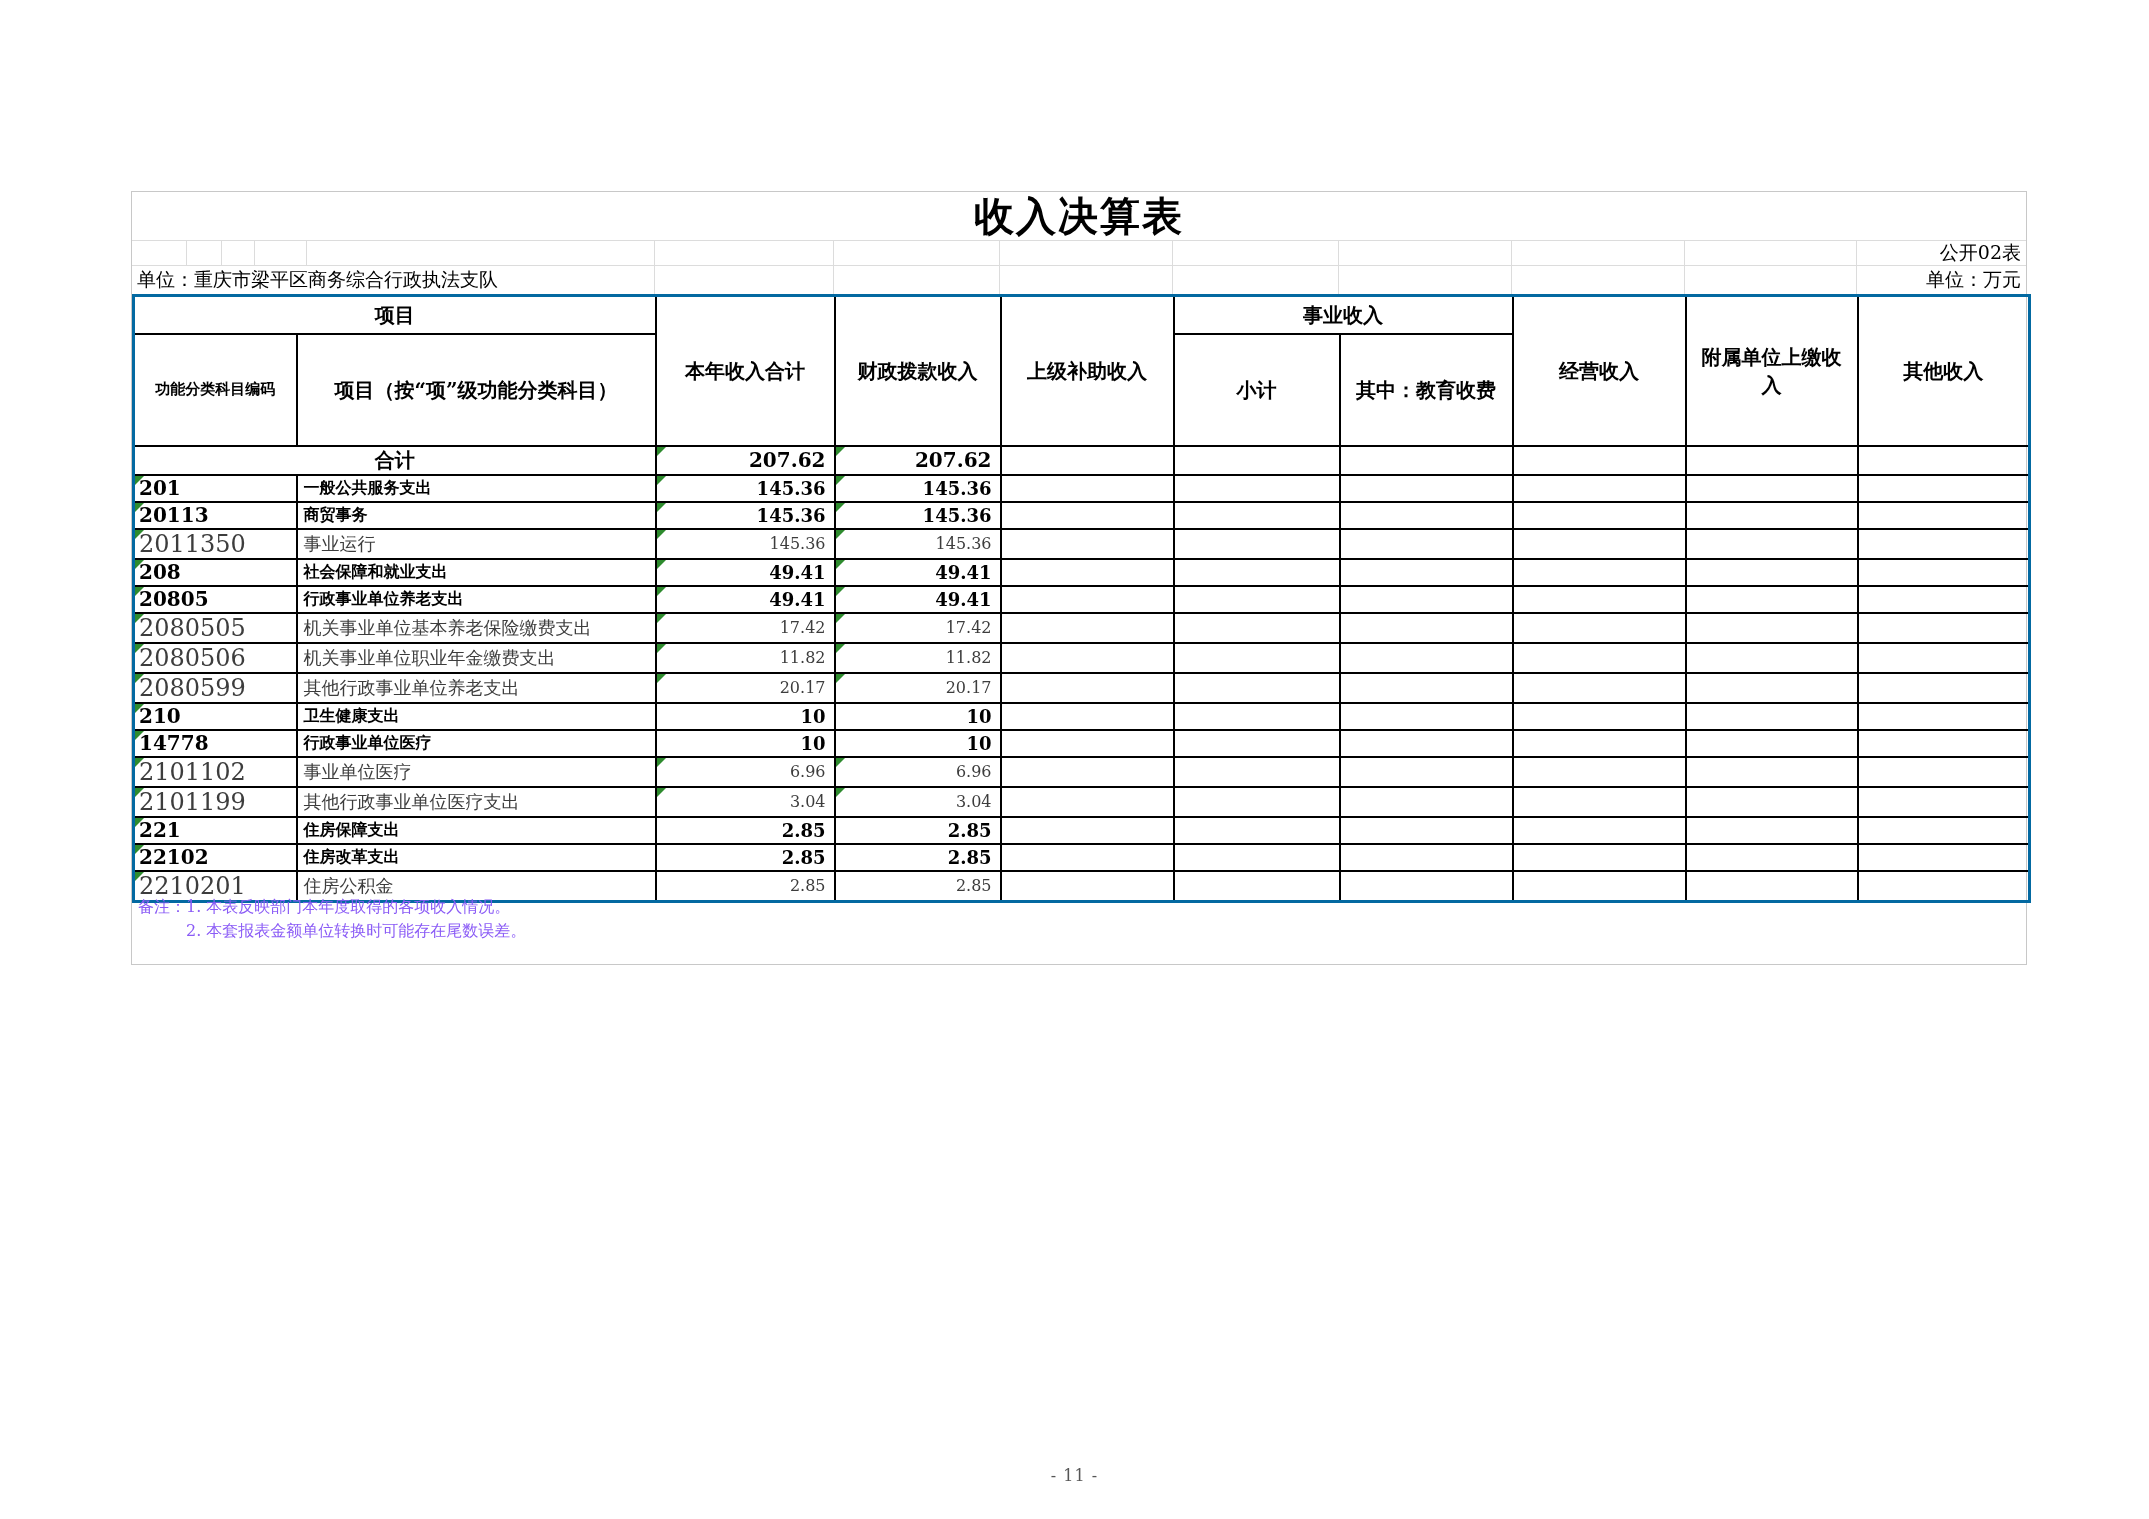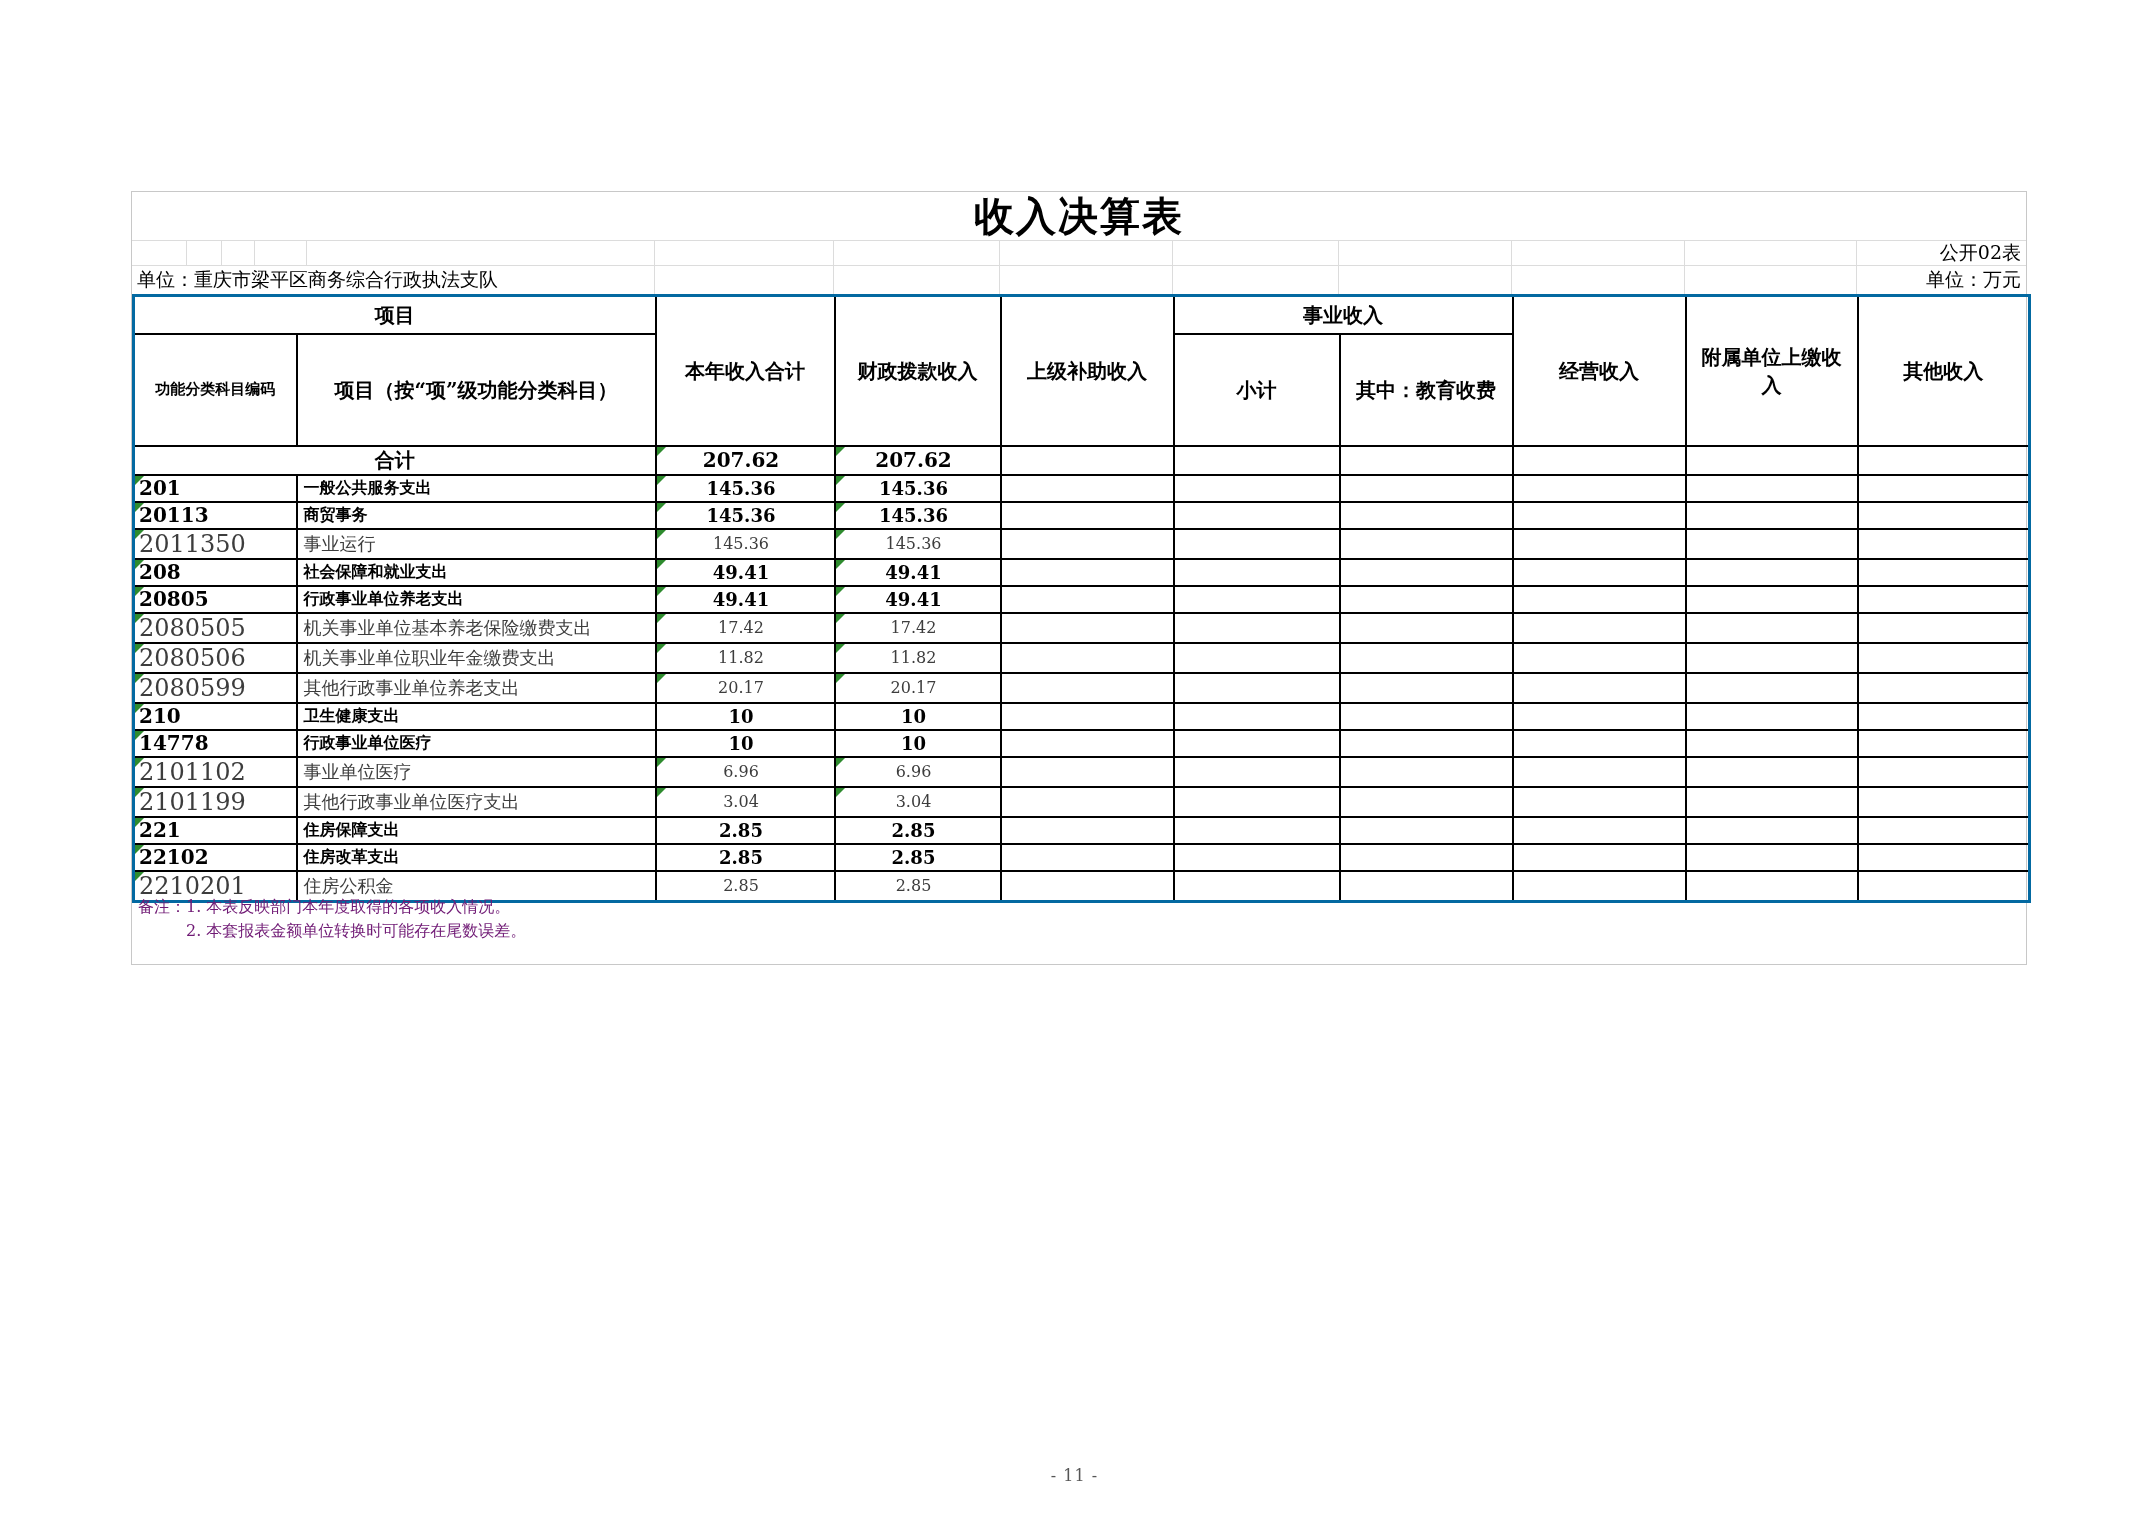--- a/index.html
+++ b/index.html
@@ -36,42 +36,42 @@
   th { font-weight:bold; }
   .h-main { font-size:20px; text-align:center; vertical-align:middle; padding:0 10px; line-height:1.4; }
   .h-code { font-size:15px; text-align:center; vertical-align:middle; }
   tr.hr1 { height:38px; }
   tr.hr2 { height:112px; }
   tr.data-row, tr.total-row { height:27px; }
 
   td.cell { position:relative; vertical-align:middle; }
   td.code-cell { padding-left:4px; text-align:left; }
   td.name-cell { padding-left:6px; text-align:left; }
-  td.num-cell  { padding-right:8px; text-align:center; }
+  td.num-cell  { padding-right:8px; text-align:right; }
 
   tr.total-row td.label-cell { text-align:center; font-weight:bold; font-size:20px; }
   tr.total-row td.num-cell   { font-weight:bold; font-size:20px; }
 
   tr.bold-row td.code-cell { font-weight:bold; font-size:20px; }
   tr.bold-row td.name-cell { font-weight:bold; font-size:16px; }
   tr.bold-row td.num-cell  { font-weight:bold; font-size:18px; }
 
   tr.leaf-row td { color:#3d3d3d; }
   tr.leaf-row td.code-cell { font-size:24px; }
   tr.leaf-row td.name-cell { font-size:18px; }
   tr.leaf-row td.num-cell  { font-size:16px; }
 
   .tri {
     position:absolute; top:0; left:0; width:0; height:0;
     border-top:9px solid var(--tri-color,#2e8b2e);
     border-right:9px solid transparent;
   }
   .notes {
     position:absolute; left:6px; top:703px; display:flex;
-    font-size:16px; line-height:24px; color:#701a75;
+    font-size:16px; line-height:24px; color:#8b5cf6;
   }
   .page-number {
     position:absolute; left:0; top:1466px; width:100%;
     text-align:center; font-size:16px; color:#555; letter-spacing:1px;
   }
 </style>
 </head>
 <body>
 
 <div class="page">

